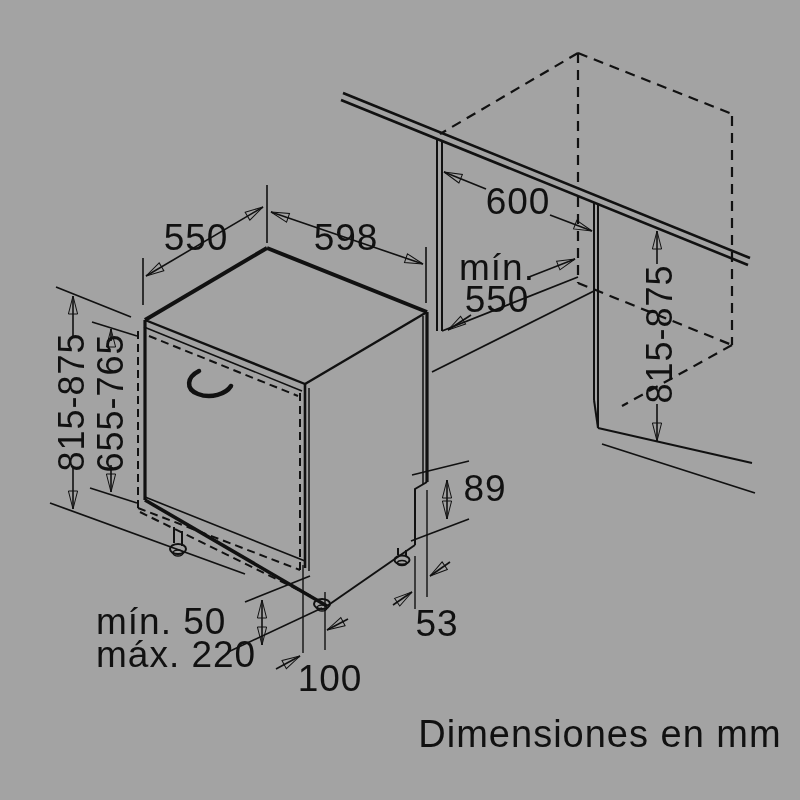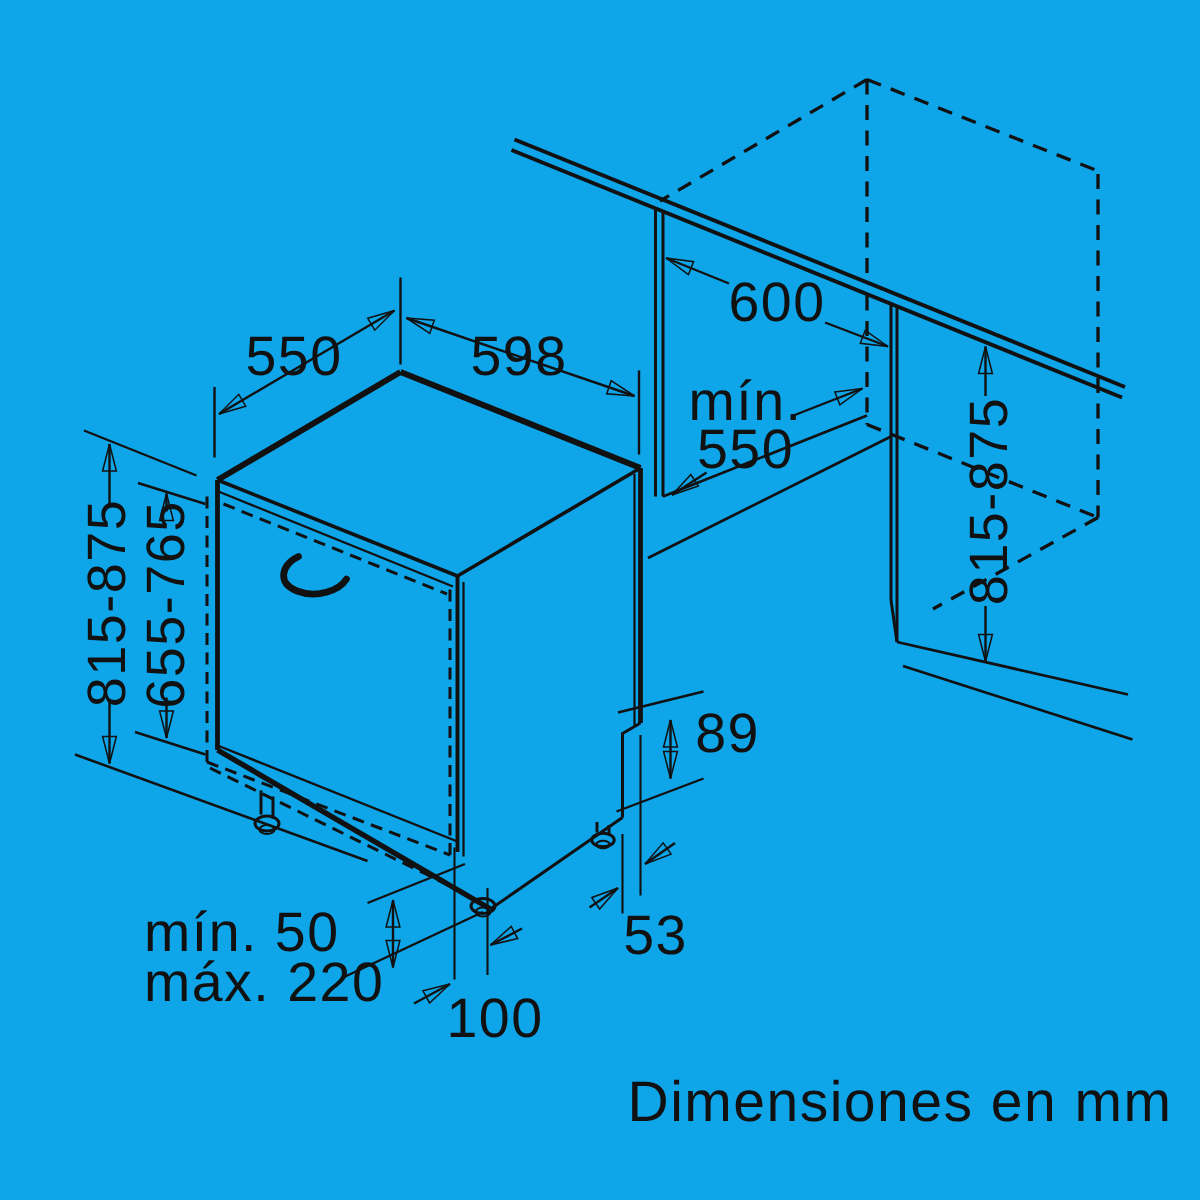--- a/index.html
+++ b/index.html
@@ -1,16 +1,16 @@
 <!DOCTYPE html>
 <html><head>
 <meta charset="utf-8">
 <style>
   html,body{margin:0;padding:0;background:#ffffff;}
-  .stage{width:800px;height:800px;background:#0ea5e9;position:relative;overflow:hidden;}
+  .stage{width:800px;height:800px;background:#a3a3a3;position:relative;overflow:hidden;}
   svg{display:block;}
   .lbl{font-family:"Liberation Sans","DejaVu Sans",sans-serif;fill:#111;letter-spacing:1px;}
   .lbl-big{font-size:37px;}
   .lbl-rot{font-size:36px;letter-spacing:1px;}
   .caption{font-size:38px;}
   line,path,ellipse,polyline{stroke:#111;fill:none;}
 </style>
 </head>
 <body>
 

